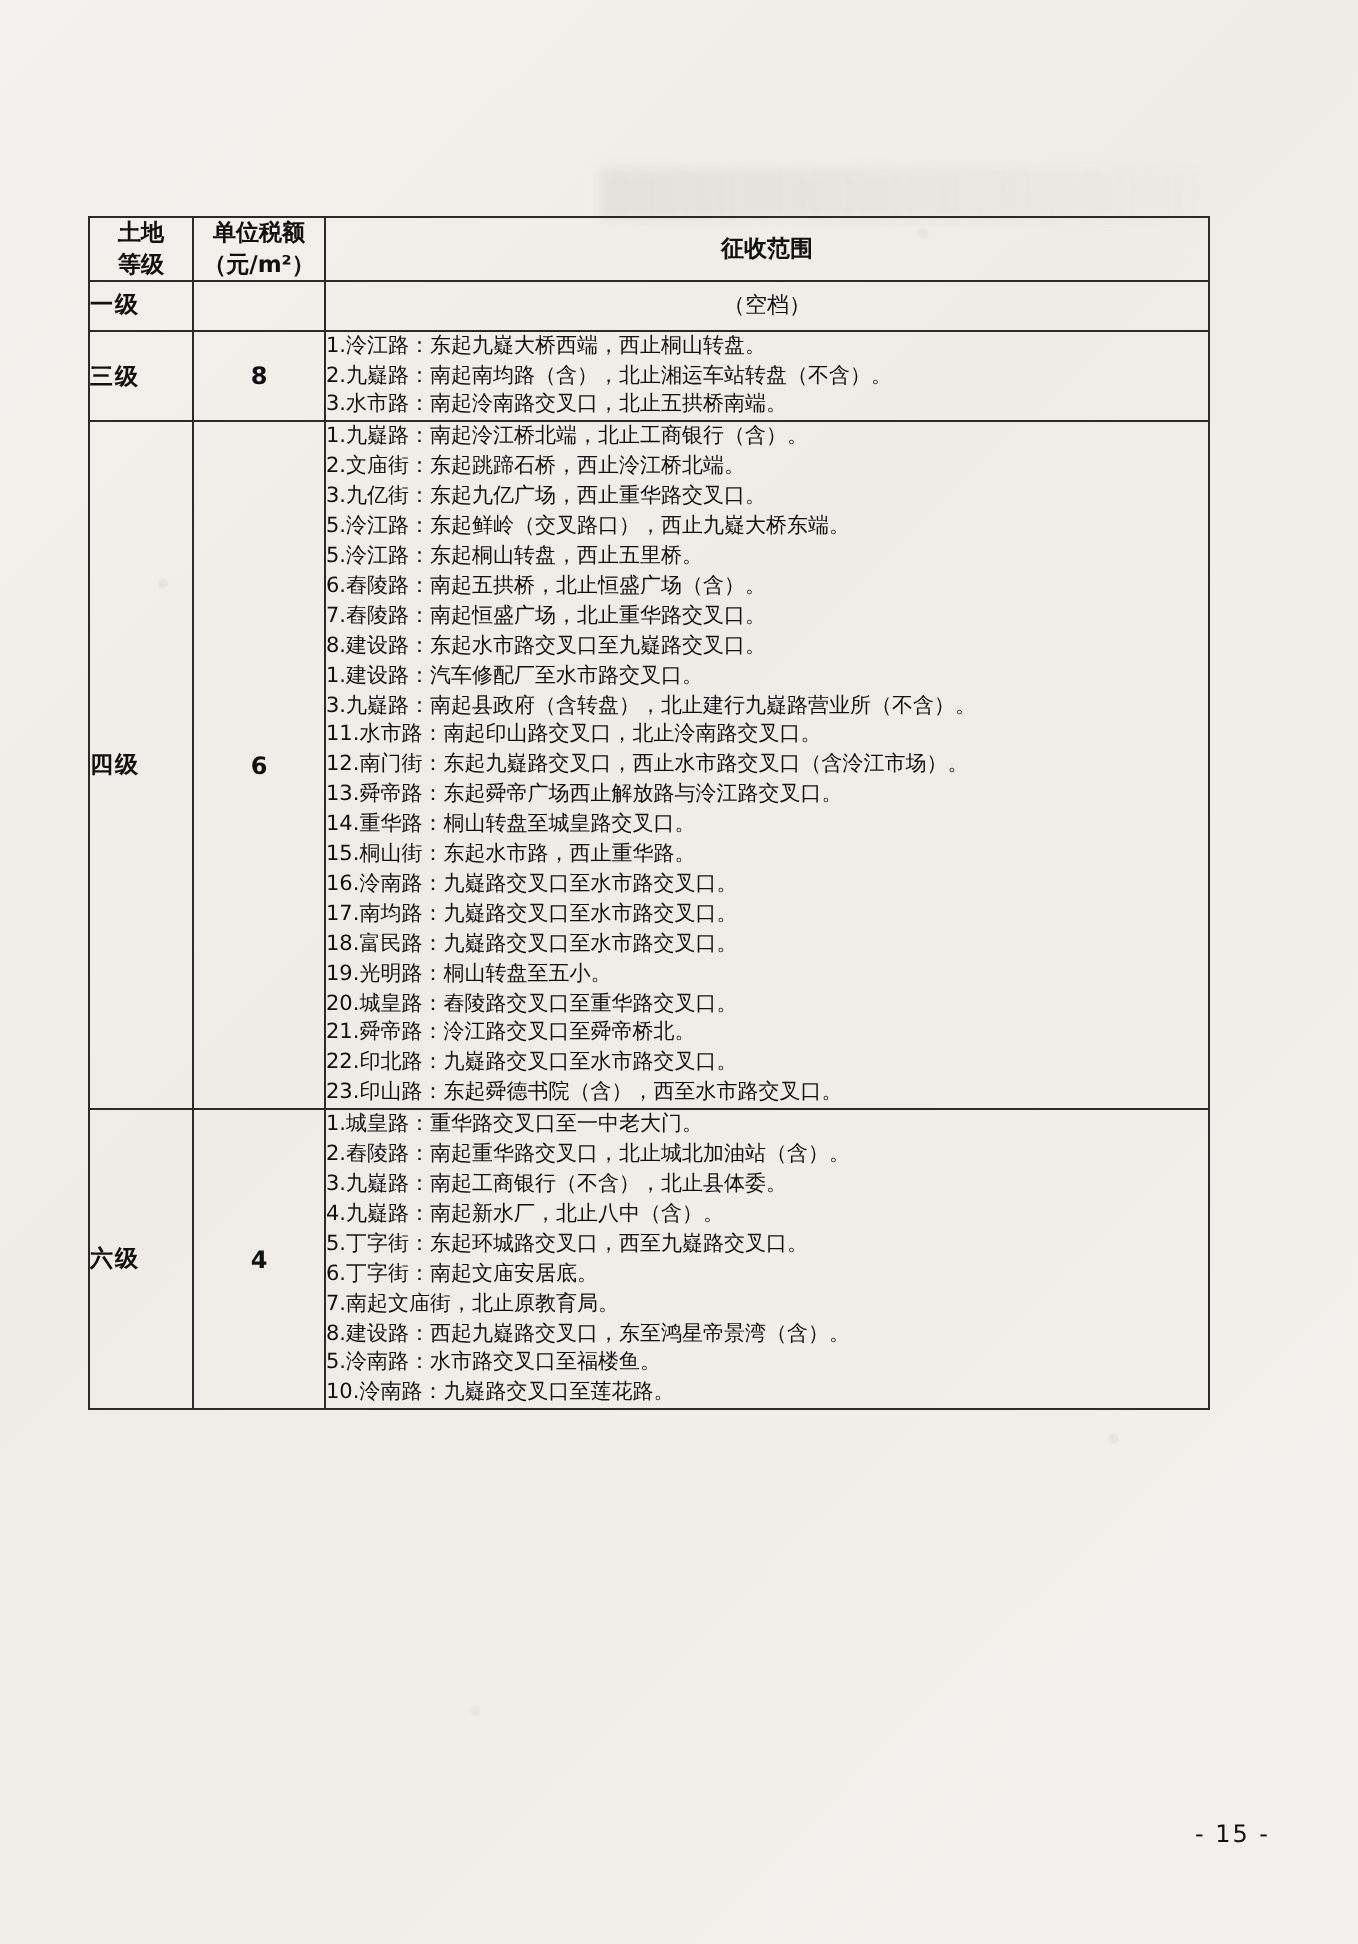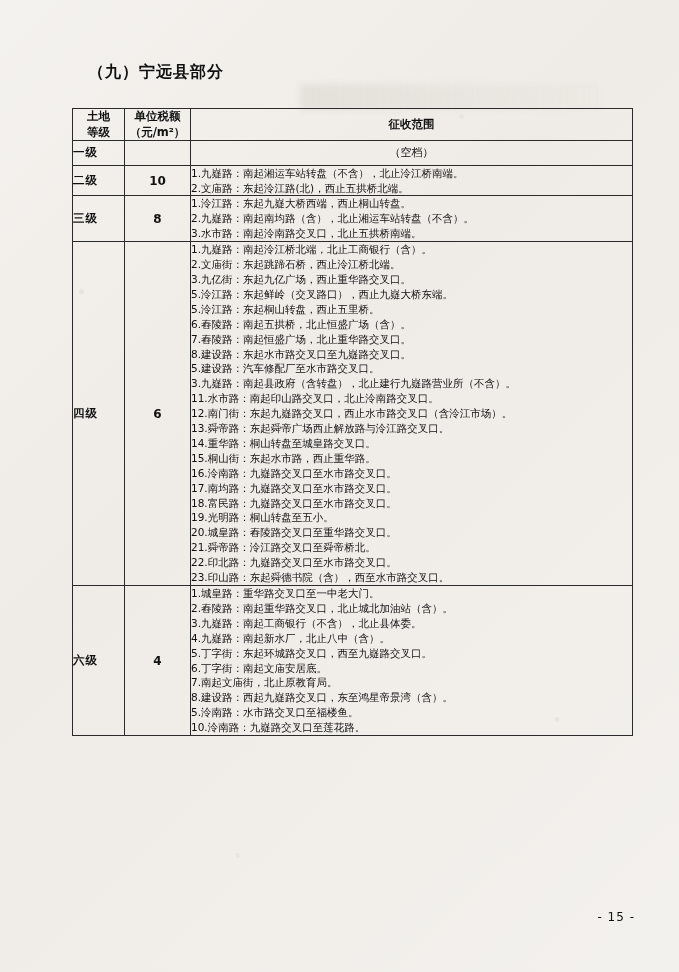--- a/index.html
+++ b/index.html
@@ -36,21 +36,21 @@
     position: absolute;
     left: 88px;
     top: 62px;
     font-size: 16px;
     font-weight: bold;
     letter-spacing: 1px;
     font-family: "DejaVu Sans", "Liberation Sans", sans-serif;
   }
   table.main {
     position: absolute;
-    left: 72px;
+    left: 44px;
     top: 108px;
     width: 560px;
     border-collapse: collapse;
     table-layout: fixed;
   }
   table.main td, table.main th {
     border: 1px solid #2b2b2b;
     vertical-align: middle;
     padding: 0;
   }
@@ -110,21 +110,20 @@
     pointer-events: none;
   }
 </style>
 </head>
 <body>
 
 <div class="page">
   <div class="noise"></div>
   <div class="smear"></div>
 
-  <div class="doc-title">（九）宁远县部分</div>
 
   <table class="main">
     <colgroup>
       <col class="col-grade">
       <col class="col-amount">
       <col class="col-range">
     </colgroup>
     <thead>
       <tr>
         <th class="hdr">
@@ -140,49 +139,41 @@
     </thead>
     <tbody id="tbody">
         <tr>
           <td class="grade">一级</td>
           <td class="amount"></td>
           <td class="range empty">
             <div class="line">（空档）</div>
           </td>
         </tr>
         <tr>
-          <td class="grade">二级</td>
-          <td class="amount">10</td>
-          <td class="range">
-            <div class="line">1.九嶷路：南起湘运车站转盘（不含），北止泠江桥南端。</div>
-            <div class="line">2.文庙路：东起泠江路(北)，西止五拱桥北端。</div>
-          </td>
-        </tr>
-        <tr>
           <td class="grade">三级</td>
           <td class="amount">8</td>
           <td class="range">
             <div class="line">1.泠江路：东起九嶷大桥西端，西止桐山转盘。</div>
             <div class="line">2.九嶷路：南起南均路（含），北止湘运车站转盘（不含）。</div>
             <div class="line">3.水市路：南起泠南路交叉口，北止五拱桥南端。</div>
           </td>
         </tr>
         <tr>
           <td class="grade">四级</td>
           <td class="amount">6</td>
           <td class="range">
             <div class="line">1.九嶷路：南起泠江桥北端，北止工商银行（含）。</div>
             <div class="line">2.文庙街：东起跳蹄石桥，西止泠江桥北端。</div>
             <div class="line">3.九亿街：东起九亿广场，西止重华路交叉口。</div>
             <div class="line">5.泠江路：东起鲜岭（交叉路口），西止九嶷大桥东端。</div>
             <div class="line">5.泠江路：东起桐山转盘，西止五里桥。</div>
             <div class="line">6.舂陵路：南起五拱桥，北止恒盛广场（含）。</div>
             <div class="line">7.舂陵路：南起恒盛广场，北止重华路交叉口。</div>
             <div class="line">8.建设路：东起水市路交叉口至九嶷路交叉口。</div>
-            <div class="line">5.建设路：汽车修配厂至水市路交叉口。</div>
+            <div class="line">1.建设路：汽车修配厂至水市路交叉口。</div>
             <div class="line">3.九嶷路：南起县政府（含转盘），北止建行九嶷路营业所（不含）。</div>
             <div class="line">11.水市路：南起印山路交叉口，北止泠南路交叉口。</div>
             <div class="line">12.南门街：东起九嶷路交叉口，西止水市路交叉口（含泠江市场）。</div>
             <div class="line">13.舜帝路：东起舜帝广场西止解放路与泠江路交叉口。</div>
             <div class="line">14.重华路：桐山转盘至城皇路交叉口。</div>
             <div class="line">15.桐山街：东起水市路，西止重华路。</div>
             <div class="line">16.泠南路：九嶷路交叉口至水市路交叉口。</div>
             <div class="line">17.南均路：九嶷路交叉口至水市路交叉口。</div>
             <div class="line">18.富民路：九嶷路交叉口至水市路交叉口。</div>
             <div class="line">19.光明路：桐山转盘至五小。</div>

